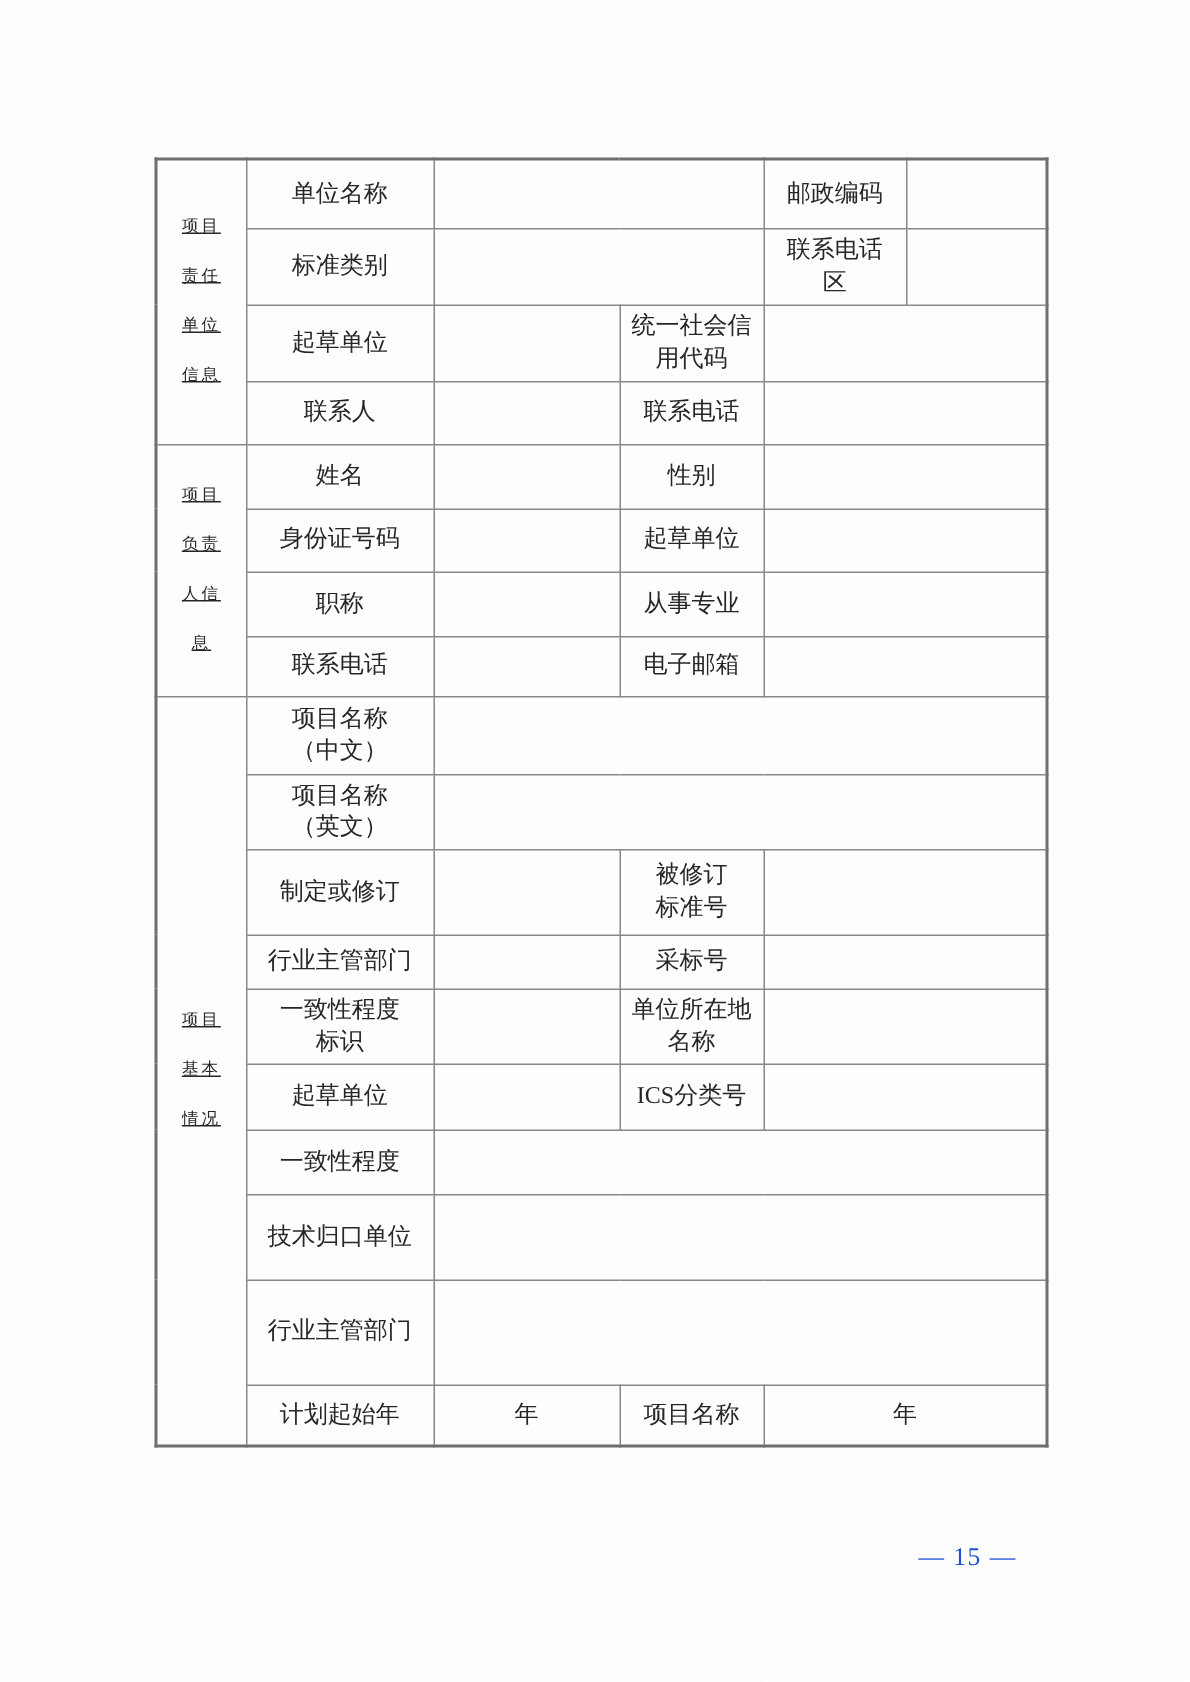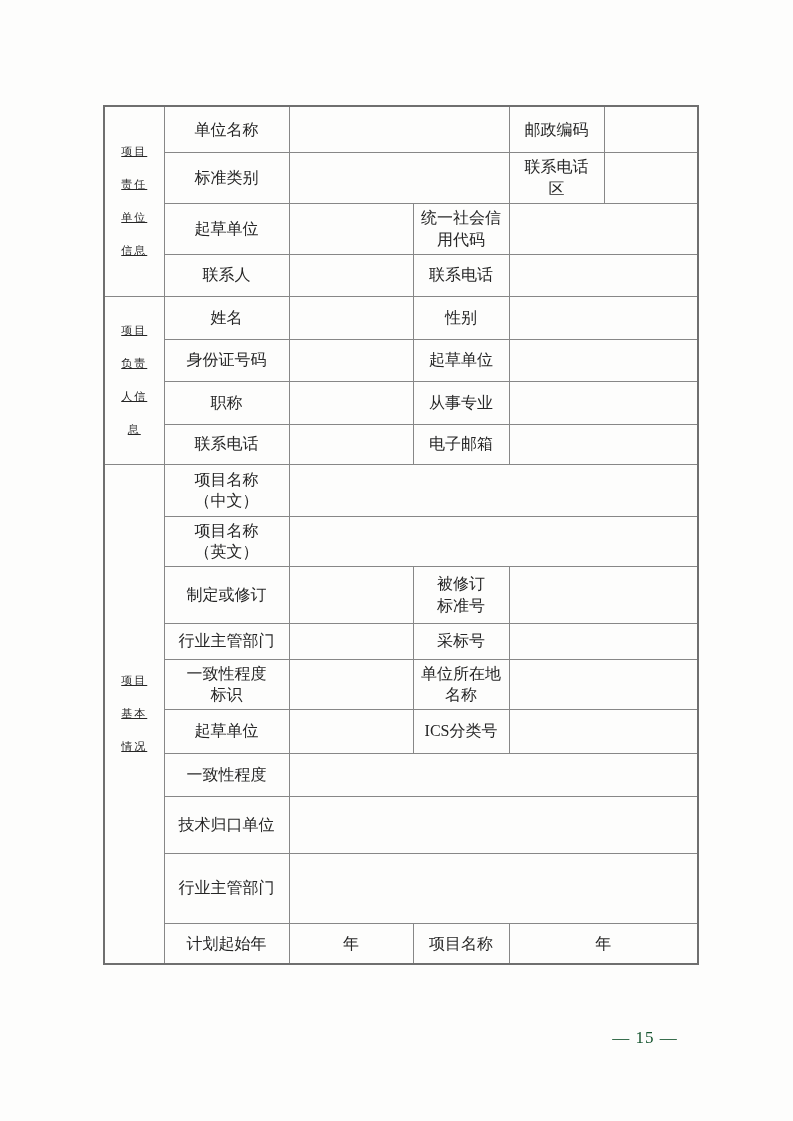--- a/index.html
+++ b/index.html
@@ -40,21 +40,21 @@
   td.lbl { }
   td.val { }
   .page-number {
     position: absolute;
     top: 1028px;
     left: 595px;
     width: 100px;
     text-align: center;
     font-size: 17px;
     letter-spacing: 1px;
-    color: #14532d;
+    color: #1d4ed8;
   }
 </style>
 </head>
 <body>
 
 <div class="page">
 
   <table class="form-table">
     <colgroup>
       <col style="width:60px">

